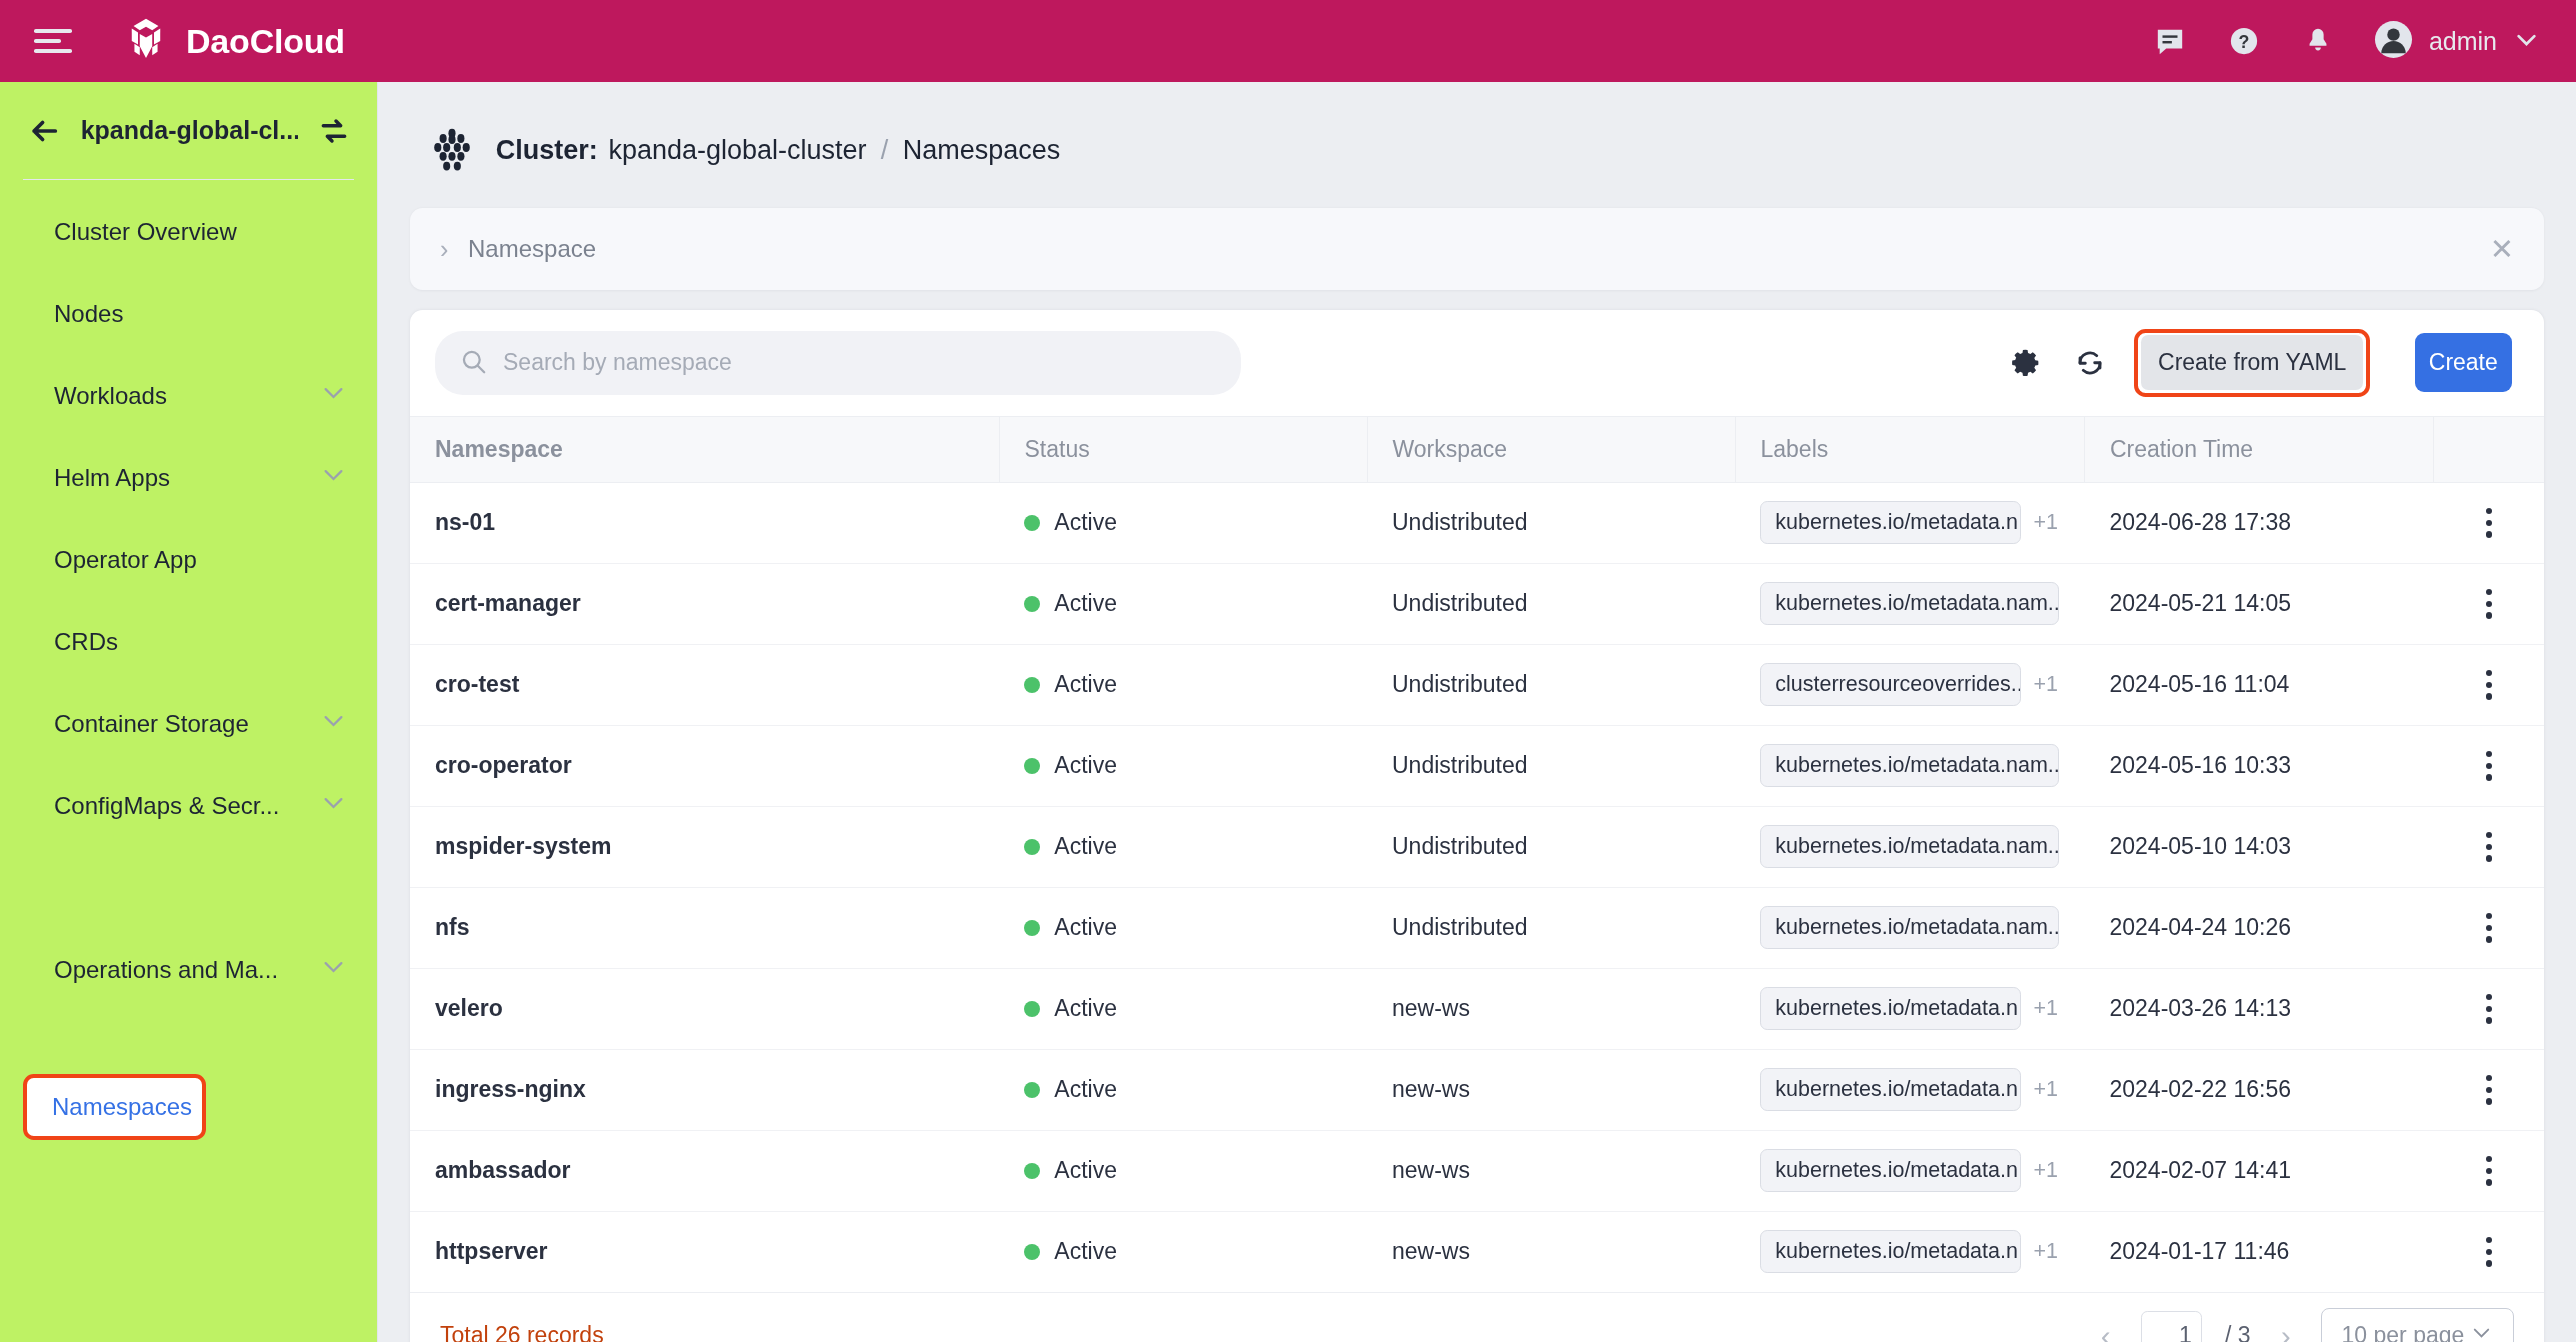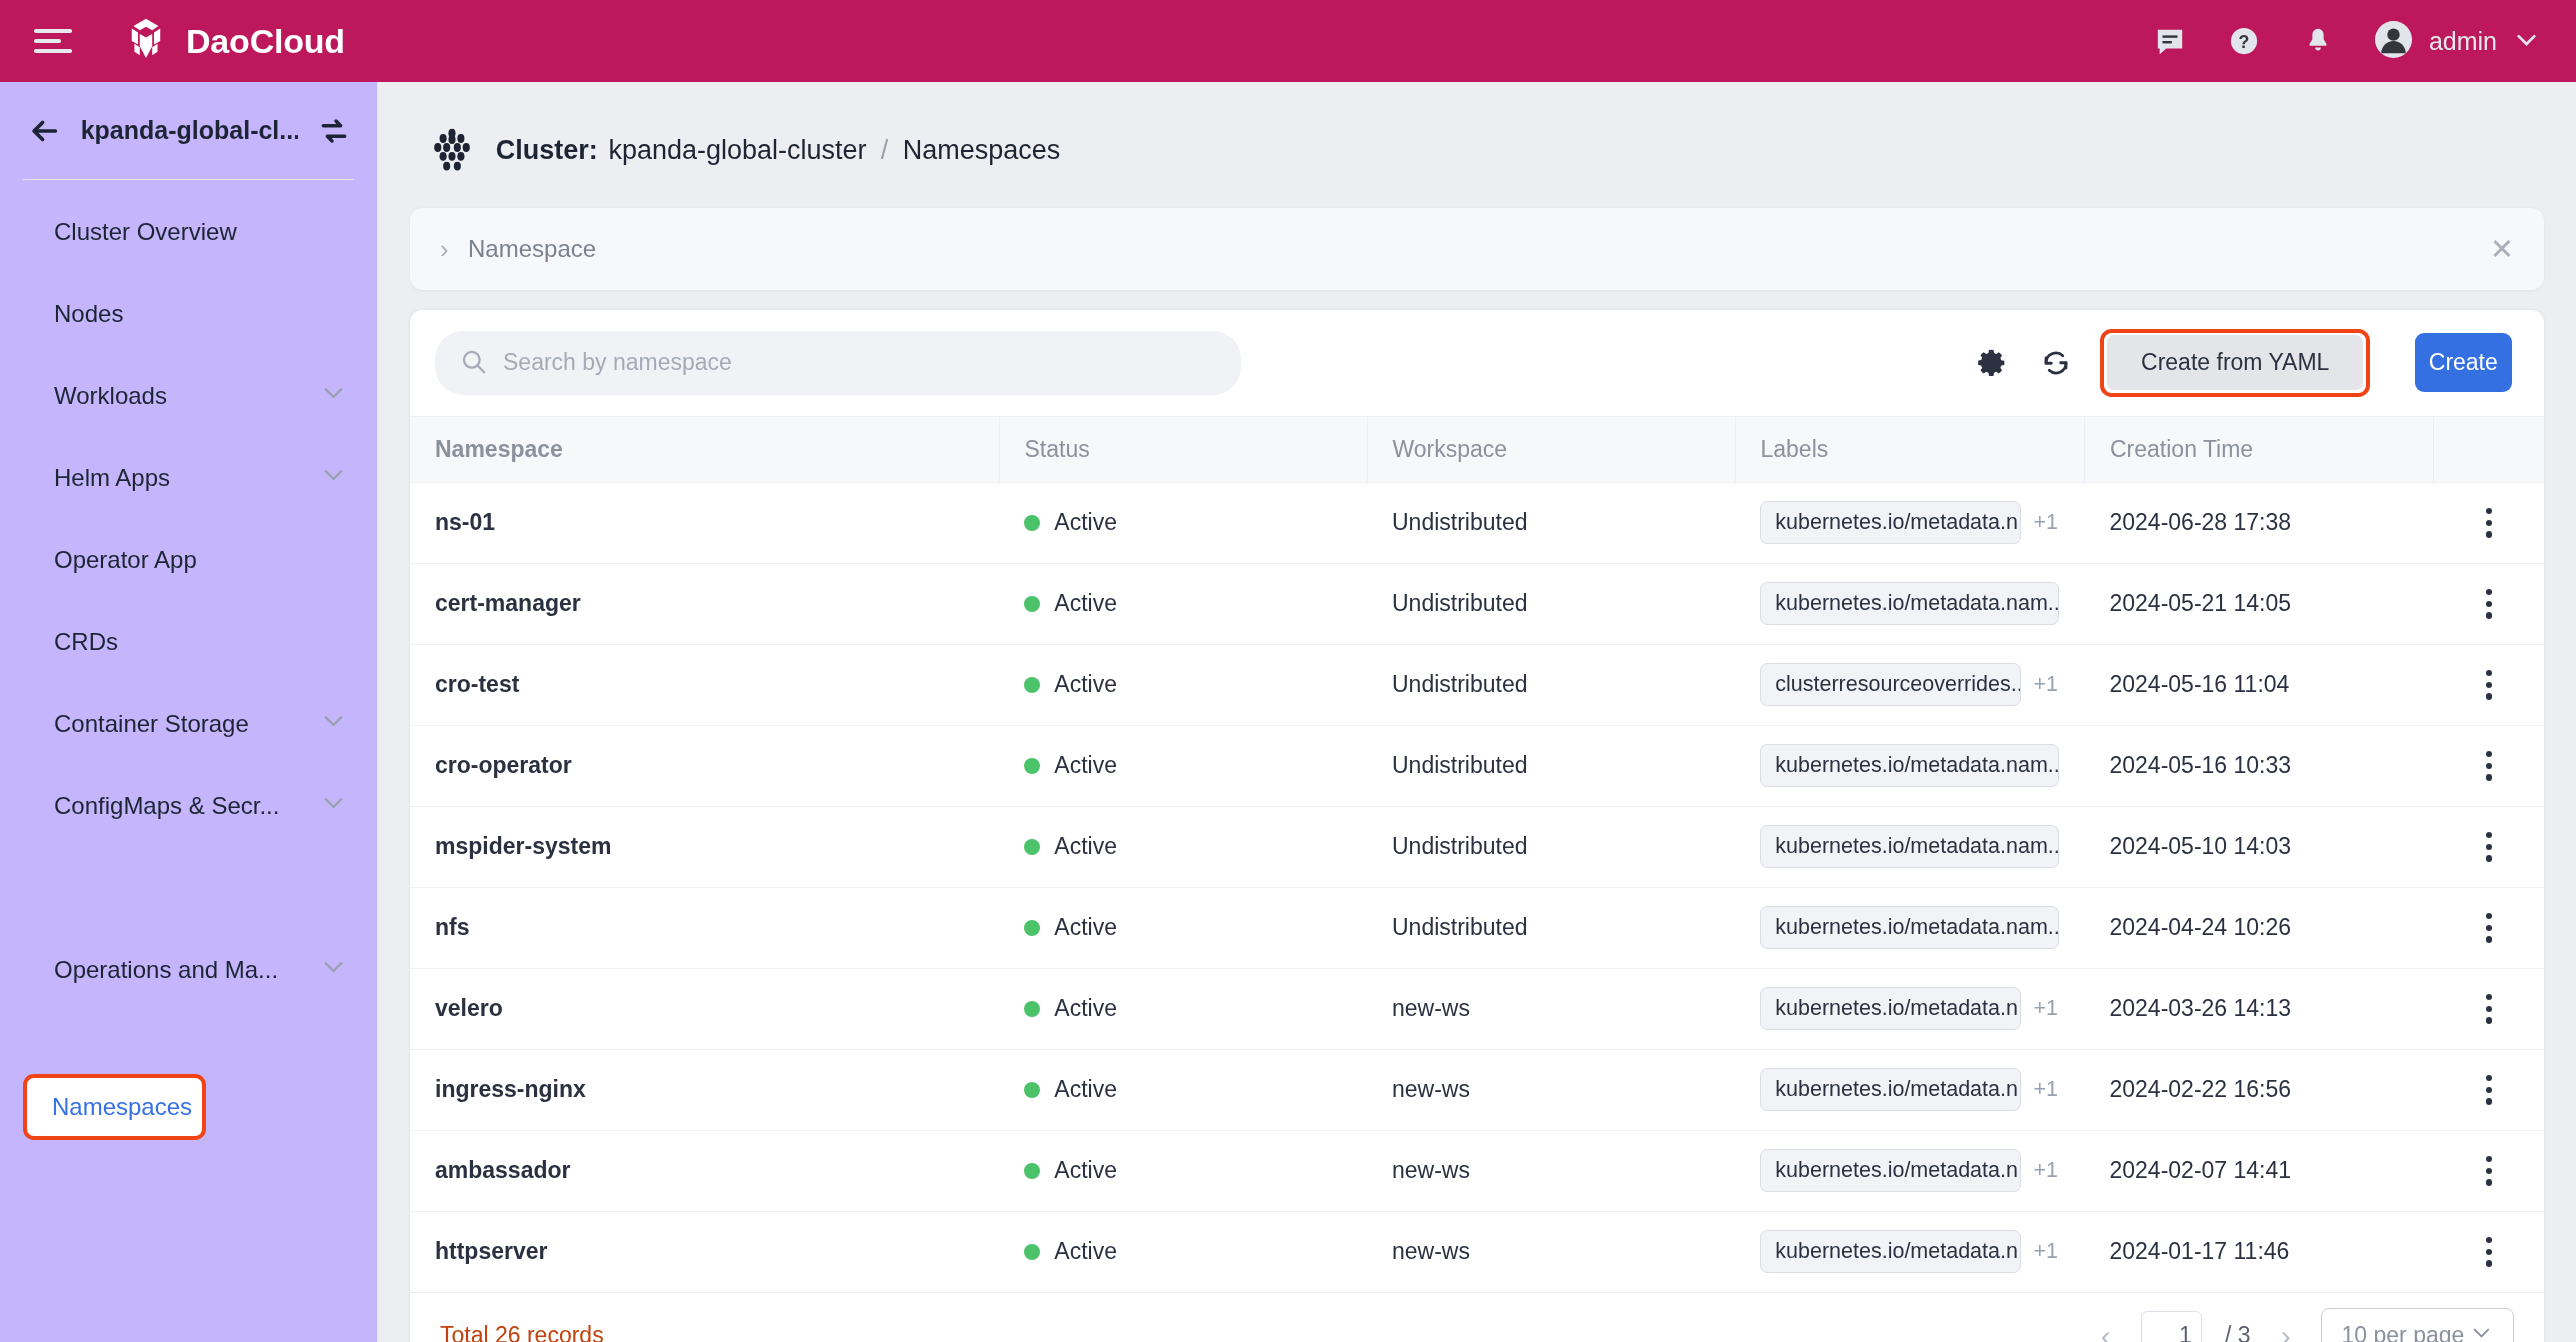--- a/index.html
+++ b/index.html
@@ -38,21 +38,21 @@
     display:flex; align-items:center; gap: 38px;
   }
   .top-icon { width: 36px; height: 36px; display:flex; align-items:center; justify-content:center; cursor:pointer; }
   .user-block { display:flex; align-items:center; gap: 16px; cursor:pointer; }
   .user-name { color:#e7e9ee; font-size: 25px; }
 
   
   .sidebar {
     position:absolute; top: 82px; left: 0;
     width: 378px; height: 1260px;
-    background: #c4b5fd;
+    background: #bef264;
     border-right: 0.9px solid #e2e5ec;
   }
   .sidebar-head {
     height: 97px; display:flex; align-items:center; padding: 0 27px;
     gap: 19.7px;
   }
   .back-arrow { width: 34px; height: 34px; cursor:pointer; flex:none; }
   .cluster-name {
     font-size: 25px; font-weight: 700; color:#1d2433;
     white-space:nowrap; overflow:hidden;
@@ -115,21 +115,21 @@
   .search-ph { color:#a5abb6; font-size: 23px; }
   .toolbar-right { margin-left:auto; display:flex; align-items:center; gap: 25px; padding-right: 7.2px;}
   .icon-btn { width: 39px; height: 39px; display:flex; align-items:center; justify-content:center; cursor:pointer; }
 
   .yaml-wrap {
     border: 4.5px solid #f04417; border-radius: 11.6px; padding: 2.7px;
     display:flex; align-items:center;
   }
   .btn-secondary {
     background:#e3e5e9; color:#2b3140; font-size: 23px;
-    border:none; border-radius: 7.2px; height: 55px; padding: 0 34px;
+    border:none; border-radius: 7.2px; height: 55px; padding: 0 17px;
     font-family:inherit; cursor:pointer; white-space:nowrap;
   }
   .btn-primary {
     background:#3570e3; color:#fff; font-size: 23px;
     border:none; border-radius: 9px; height: 59px; padding: 0 14px;
     font-family:inherit; cursor:pointer; margin-left: 19.7px;
   }
 
   table { width: 100%; border-collapse: collapse; table-layout: fixed; }
   thead th {

